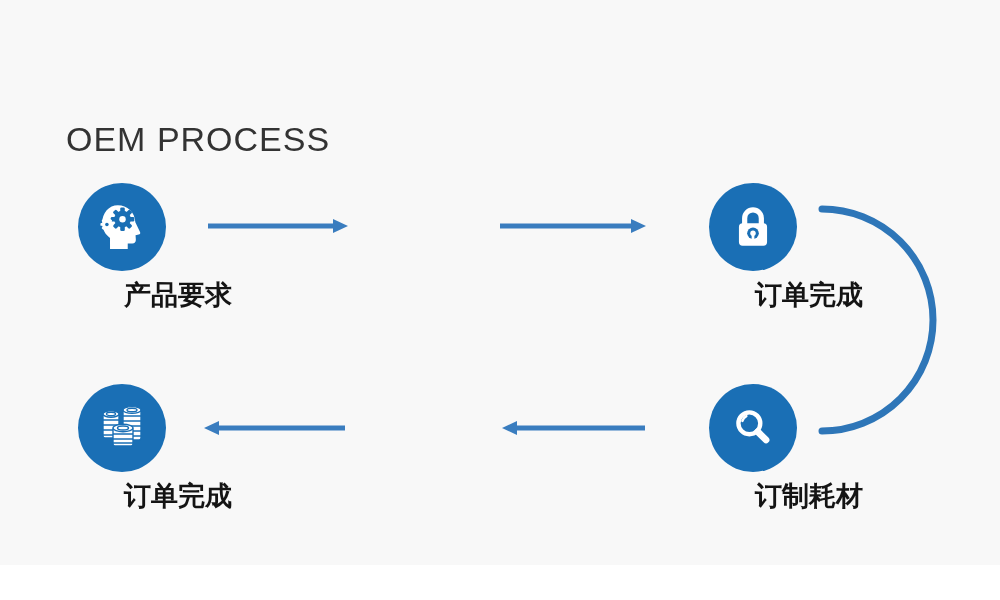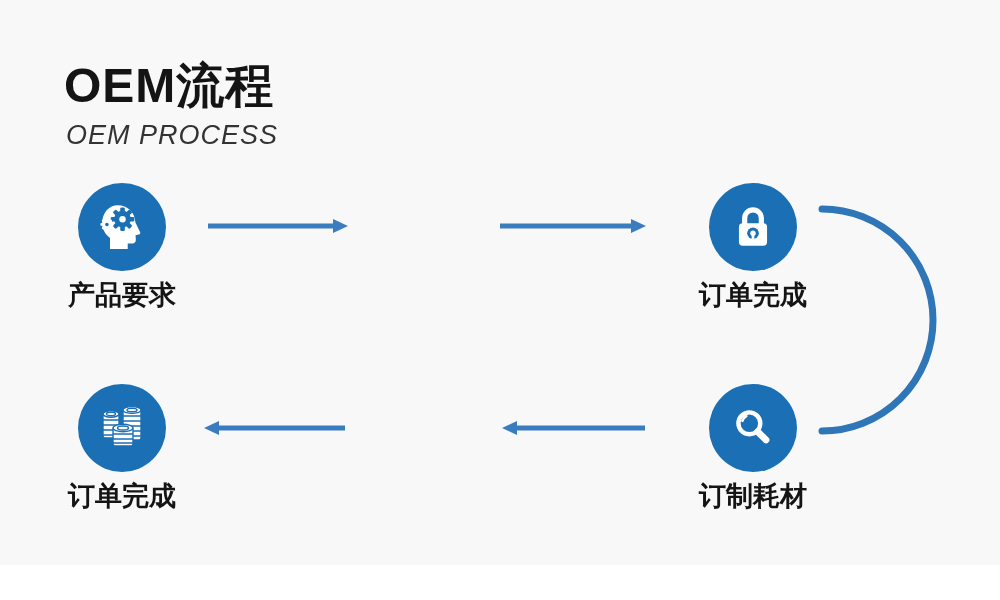--- a/index.html
+++ b/index.html
@@ -25,48 +25,47 @@
     position:absolute;left:0;top:565px;width:1000px;height:35px;
     background:#ffffff;
   }
   .title{
     position:absolute;left:64px;top:62px;
     font-size:48px;font-weight:bold;color:var(--text);
     letter-spacing:1px;line-height:1;
   }
   .subtitle{
     position:absolute;left:66px;top:122px;
-    font-size:27px;font-weight:normal;color:var(--subtitle);
-    letter-spacing:1px;line-height:1;font-style:italic;
+    font-size:34px;font-weight:normal;color:var(--subtitle);
+    letter-spacing:1px;line-height:1;
   }
   .node{
     position:absolute;width:88px;
   }
   .node .circle{
     width:88px;height:88px;border-radius:50%;
     background:var(--icon-bg);
     display:flex;align-items:center;justify-content:center;
   }
   .node .label{
     position:absolute;left:50%;transform:translateX(-50%);
-    top:94px;width:220px;text-align:center;
+    top:94px;width:220px;text-align:right;
     font-size:27px;font-weight:bold;color:var(--text);
     white-space:nowrap;
   }
   .overlay{
     position:absolute;left:0;top:0;width:1000px;height:600px;
     pointer-events:none;
   }
 </style>
 </head>
 <body>
 
 <div class="canvas">
 
-  <div class="title">OEM流程</div>
   <div class="subtitle">OEM PROCESS</div>
 
   <svg class="overlay">
     <g stroke="var(--arrow)" fill="var(--arrow)">
       <line x1="208" y1="226" x2="334" y2="226" stroke-width="5"></line>
       <polygon points="348,226 333,219 333,233" stroke="none"></polygon>
       <line x1="500" y1="226" x2="632" y2="226" stroke-width="5"></line>
       <polygon points="646,226 631,219 631,233" stroke="none"></polygon>
       <line x1="645" y1="428" x2="516" y2="428" stroke-width="5"></line>
       <polygon points="502,428 517,421 517,435" stroke="none"></polygon>

